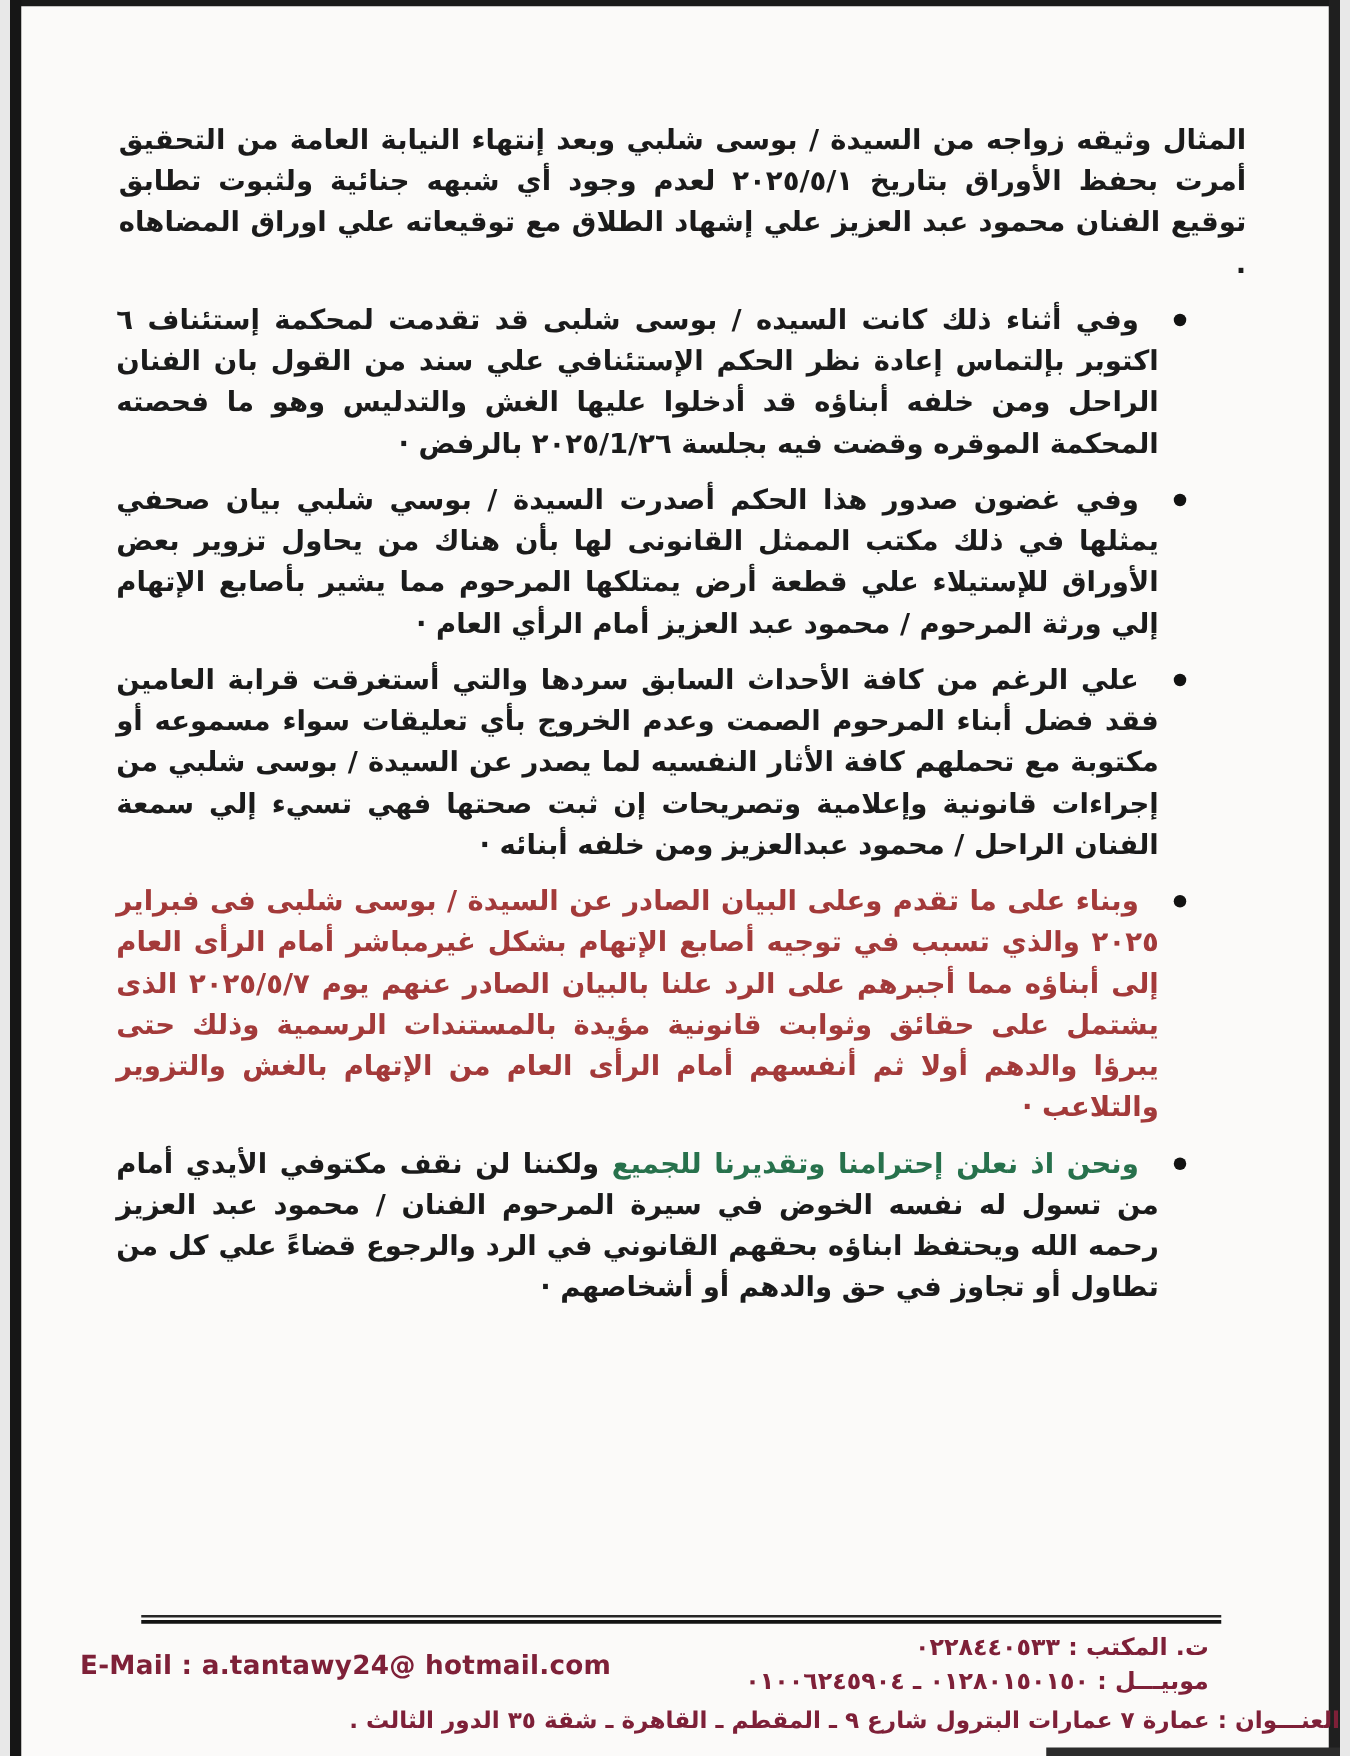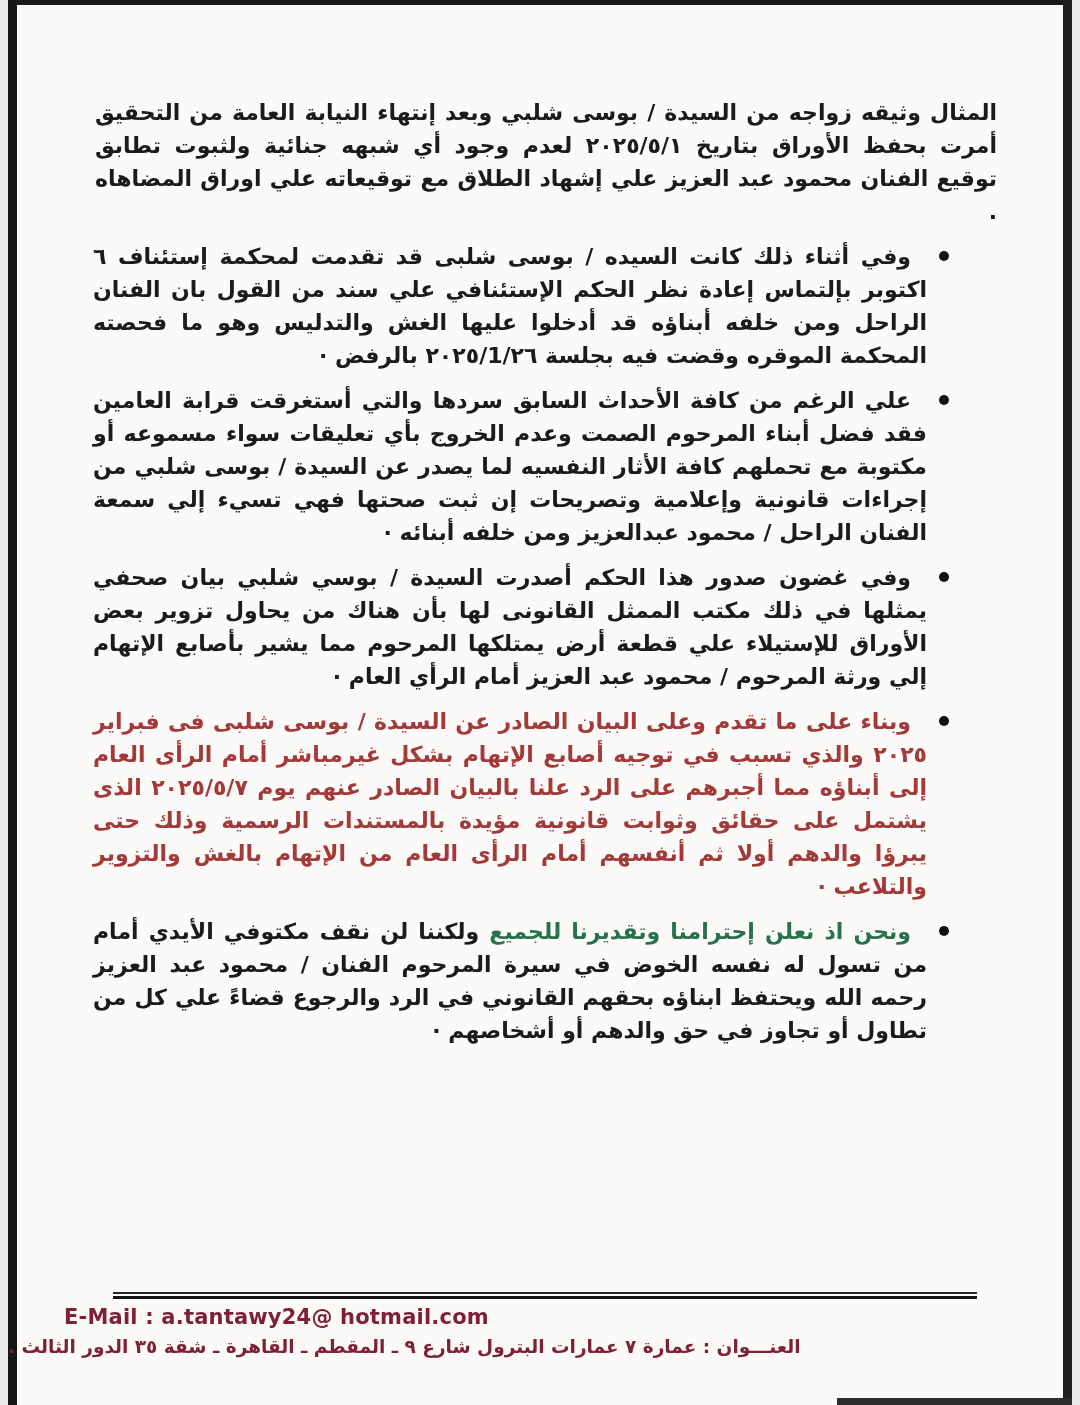--- a/index.html
+++ b/index.html
@@ -87,21 +87,21 @@
     letter-spacing:0.2px;
   }
   .phones{
     direction:rtl;
     text-align:right;
     font-size:19px;
     line-height:27px;
   }
   .address-line{
     direction:rtl;
-    text-align:left;
+    text-align:right;
     font-size:18.5px;
     margin-top:7px;
   }
 </style>
 </head>
 <body>
 
 <div class="page">
 
   <div class="edge edge-top"></div>
@@ -111,40 +111,42 @@
 
   <div class="content" dir="rtl">
 
     <p class="para plain">المثال وثيقه زواجه من السيدة / بوسى شلبي وبعد إنتهاء النيابة العامة من التحقيق أمرت بحفظ الأوراق بتاريخ ٢٠٢٥/٥/١ لعدم وجود أي شبهه جنائية ولثبوت تطابق توقيع الفنان محمود عبد العزيز علي إشهاد الطلاق مع توقيعاته علي اوراق المضاهاه .</p>
 
     <div class="para bulleted">
       <span class="bullet"></span><span class="ptext">وفي أثناء ذلك كانت السيده / بوسى شلبى قد تقدمت لمحكمة إستئناف ٦ اكتوبر بإلتماس إعادة نظر الحكم الإستئنافي علي سند من القول بان الفنان الراحل ومن خلفه أبناؤه قد أدخلوا عليها الغش والتدليس وهو ما فحصته المحكمة الموقره وقضت فيه بجلسة ٢٠٢٥/1/٢٦ بالرفض ·</span>
     </div>
 
     <div class="para bulleted">
-      <span class="bullet"></span><span class="ptext">علي الرغم من كافة الأحداث السابق سردها والتي أستغرقت قرابة العامين فقد فضل أبناء المرحوم الصمت وعدم الخروج بأي تعليقات سواء مسموعه أو مكتوبة مع تحملهم كافة الأثار النفسيه لما يصدر عن السيدة / بوسى شلبي من إجراءات قانونية وإعلامية وتصريحات إن ثبت صحتها فهي تسيء إلي سمعة الفنان الراحل / محمود عبدالعزيز ومن خلفه أبنائه ·</span>
+      <span class="bullet"></span><span class="ptext">وفي غضون صدور هذا الحكم أصدرت السيدة / بوسي شلبي بيان صحفي يمثلها في ذلك مكتب الممثل القانونى لها بأن هناك من يحاول تزوير بعض الأوراق للإستيلاء علي قطعة أرض يمتلكها المرحوم مما يشير بأصابع الإتهام إلي ورثة المرحوم / محمود عبد العزيز أمام الرأي العام ·</span>
     </div>
 
     <div class="para bulleted">
-      <span class="bullet"></span><span class="ptext">وفي غضون صدور هذا الحكم أصدرت السيدة / بوسي شلبي بيان صحفي يمثلها في ذلك مكتب الممثل القانونى لها بأن هناك من يحاول تزوير بعض الأوراق للإستيلاء علي قطعة أرض يمتلكها المرحوم مما يشير بأصابع الإتهام إلي ورثة المرحوم / محمود عبد العزيز أمام الرأي العام ·</span>
+      <span class="bullet"></span><span class="ptext">علي الرغم من كافة الأحداث السابق سردها والتي أستغرقت قرابة العامين فقد فضل أبناء المرحوم الصمت وعدم الخروج بأي تعليقات سواء مسموعه أو مكتوبة مع تحملهم كافة الأثار النفسيه لما يصدر عن السيدة / بوسى شلبي من إجراءات قانونية وإعلامية وتصريحات إن ثبت صحتها فهي تسيء إلي سمعة الفنان الراحل / محمود عبدالعزيز ومن خلفه أبنائه ·</span>
     </div>
 
     <div class="para bulleted">
       <span class="bullet"></span><span class="ptext red-text">وبناء على ما تقدم وعلى البيان الصادر عن السيدة / بوسى شلبى فى فبراير ٢٠٢٥ والذي تسبب في توجيه أصابع الإتهام بشكل غيرمباشر أمام الرأى العام إلى أبناؤه مما أجبرهم على الرد علنا بالبيان الصادر عنهم يوم ٢٠٢٥/٥/٧ الذى يشتمل على حقائق وثوابت قانونية مؤيدة بالمستندات الرسمية وذلك حتى يبرؤا والدهم أولا ثم أنفسهم أمام الرأى العام من الإتهام بالغش والتزوير والتلاعب ·</span>
     </div>
 
     <div class="para bulleted">
       <span class="bullet"></span><span class="ptext green-text">ونحن اذ نعلن إحترامنا وتقديرنا للجميع</span><span class="ptext"> ولكننا لن نقف مكتوفي الأيدي أمام من تسول له نفسه الخوض في سيرة المرحوم الفنان / محمود عبد العزيز رحمه الله ويحتفظ ابناؤه بحقهم القانوني في الرد والرجوع قضاءً علي كل من تطاول أو تجاوز في حق والدهم أو أشخاصهم ·</span>
     </div>
 
   </div>
 
   <div class="footer">
     <div class="footer-rule"></div>
     <div class="footer-row">
       <div class="email-line">E-Mail : a.tantawy24@ hotmail.com</div>
       <div class="phones">
+        <div>ت. المكتب : ٠٢٢٨٤٤٠٥٣٣</div>
+        <div>موبيـــل : ٠١٢٨٠١٥٠١٥٠ ـ ٠١٠٠٦٢٤٥٩٠٤</div>
       </div>
     </div>
     <div class="address-line">العنـــوان : عمارة ٧ عمارات البترول شارع ٩ ـ المقطم ـ القاهرة ـ شقة ٣٥ الدور الثالث .</div>
   </div>
 
 </div>
 
 </body></html>

